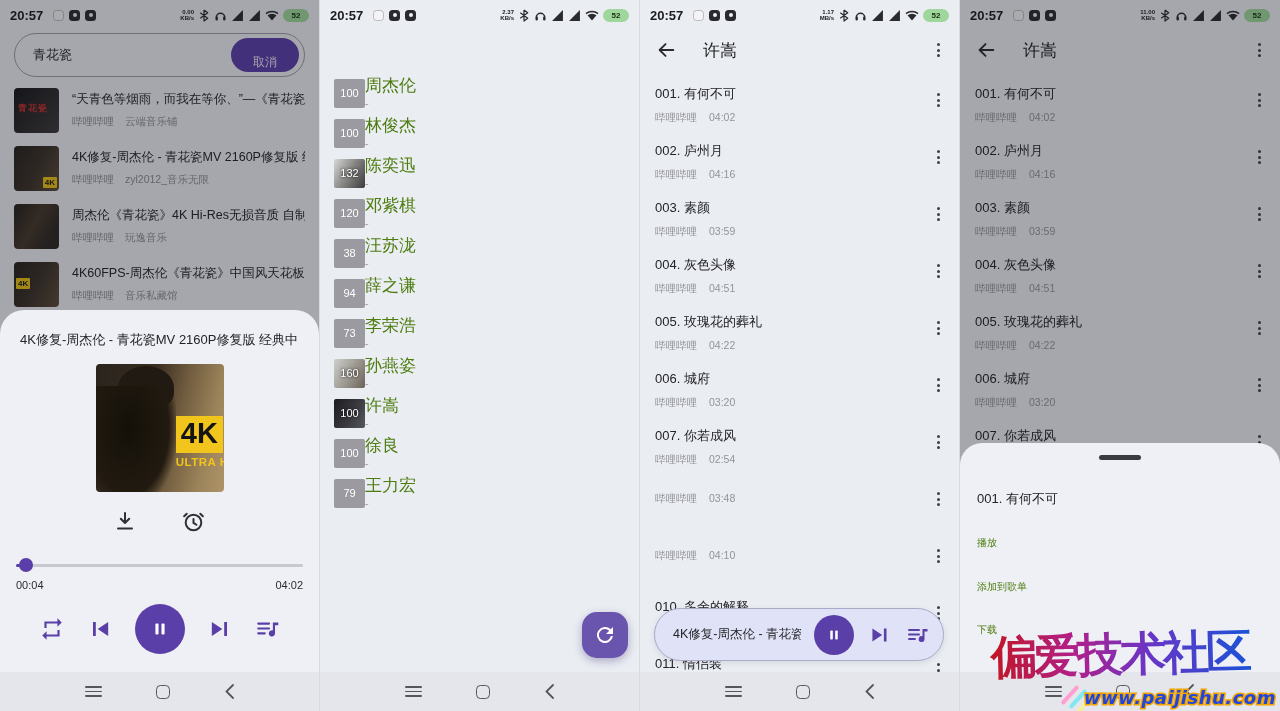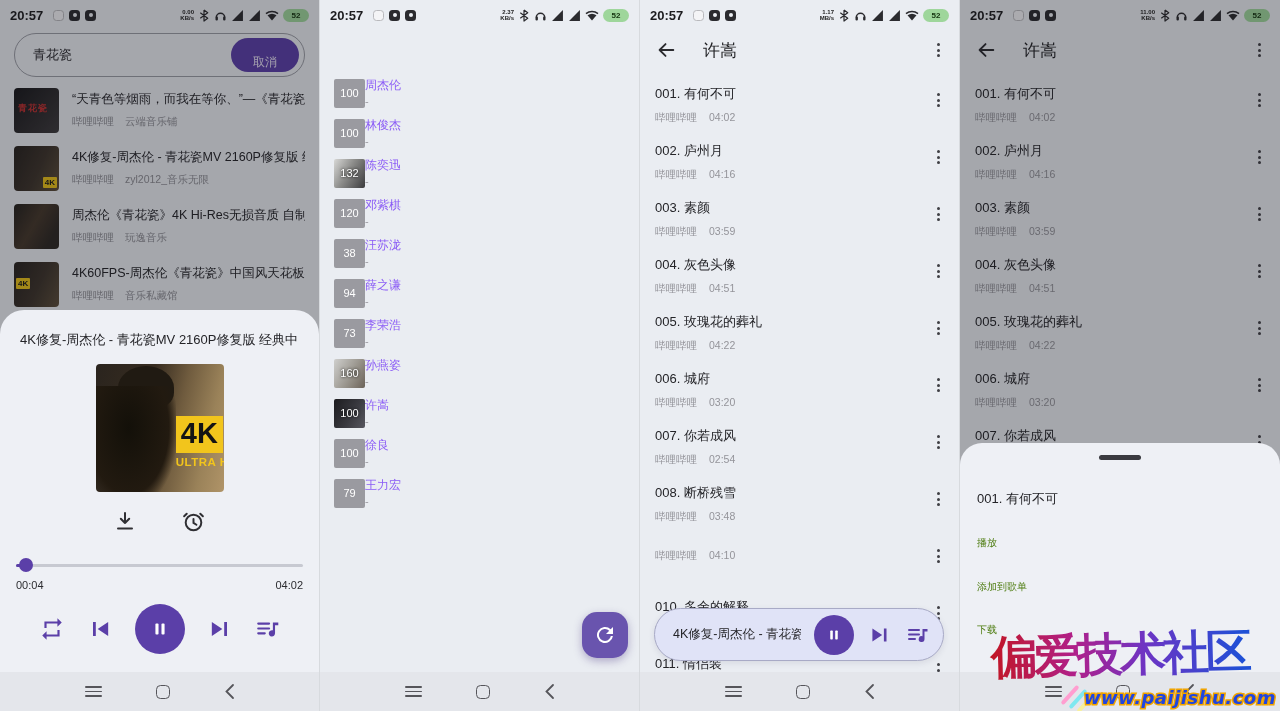--- a/index.html
+++ b/index.html
@@ -68,21 +68,21 @@
   .play-circle { width:50px; height:50px; border-radius:50%; background:#5b3fa8; display:flex; align-items:center; justify-content:center; }
 
   
   .artist-list { position:absolute; top:73px; left:0; right:0; }
   .artist-row { height:40px; padding:0 14px; display:flex; align-items:center; }
   .abadge { width:31px; height:29px; border-radius:2px; background:#9a9aa0; color:#fff; font-size:11px; display:flex; align-items:center; justify-content:center; flex:0 0 31px; }
   .abadge.img1 { background:linear-gradient(120deg,#d8d8d6 0%,#8c8c8a 45%,#3b3b3d 100%); text-shadow:0 0 3px #000; }
   .abadge.img2 { background:linear-gradient(120deg,#cfcfcd 0%,#9a968e 55%,#6b6258 100%); text-shadow:0 0 3px #000; }
   .abadge.img3 { background:linear-gradient(120deg,#1c1c1f 0%,#39393f 55%,#57575f 100%); text-shadow:0 0 3px #000; }
   .a-col { line-height:1.15; }
-  .aname { font-size:12px; color:#8b5cf6; }
+  .aname { font-size:17px; color:#4d7c0f; }
   .asub { font-size:11px; color:#9a9aa0; margin-top:2px; }
   .fab { position:absolute; right:11px; bottom:53px; width:46px; height:46px; border-radius:15px; background:#6954ae; display:flex; align-items:center; justify-content:center; box-shadow:0 3px 9px rgba(60,40,120,0.35); z-index:4; }
 
   
   .song-list { position:absolute; top:79px; left:0; right:0; z-index:1; }
   .song-row { height:57px; padding:0 15px; display:flex; align-items:flex-start; }
   .s-col { flex:1; min-width:0; padding-top:6px; }
   .s-title { font-size:13px; color:#242428; white-space:nowrap; overflow:hidden; }
   .s-sub { margin-top:8px; font-size:10.5px; color:#94949a; display:flex; gap:12px; }
   .song-row .kebab { margin-top:10px; }
@@ -531,21 +531,20 @@
             </div>
           </span>
           <span class="kebab">
             <i></i>
             <i></i>
             <i></i>
           </span>
         </div>
       <div class="song-row">
           <span class="s-col">
-            <div class="s-title">008. 断桥残雪</div>
             <div class="s-sub">
               <span>哔哩哔哩</span>
               <span>03:48</span>
             </div>
           </span>
           <span class="kebab">
             <i></i>
             <i></i>
             <i></i>
           </span>

